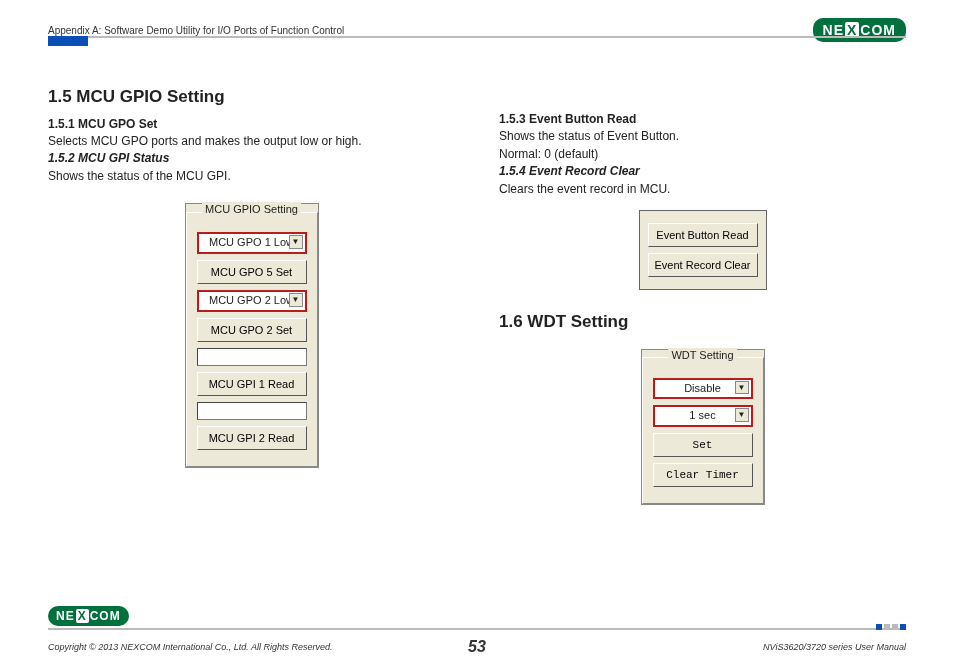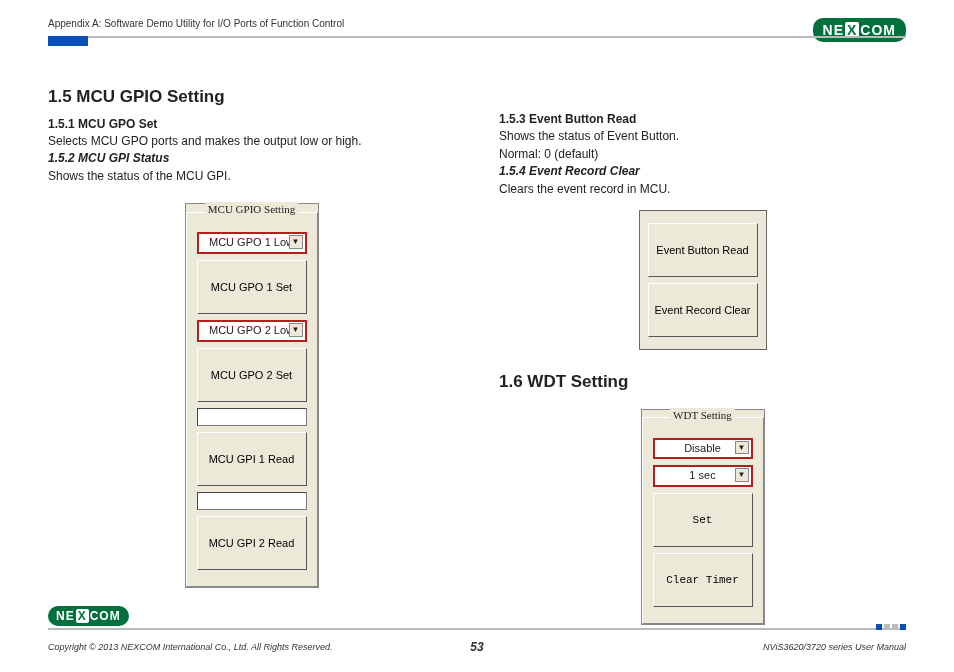--- a/index.html
+++ b/index.html
@@ -11,21 +11,21 @@
     position: relative;
     color: #222;
   }
   .page-header {
     position: absolute;
     top: 18px;
     left: 48px;
     right: 48px;
     display: flex;
     justify-content: space-between;
-    align-items: flex-start;
+    align-items: center;
     font-size: 10px;
     color: #333;
   }
   .header-rule {
     position: absolute;
     top: 36px;
     left: 48px;
     right: 48px;
     height: 2px;
     background: #bbb;
@@ -101,27 +101,26 @@
     margin: 0;
     padding: 6px 10px 10px;
     position: relative;
   }
   .win-legend {
     position: relative;
     top: -2px;
     background: #ece9d8;
     padding: 0 3px;
     font-size: 11px;
-    font-family: Liberation Serif, serif;
   }
   .win-button {
     display: block;
     width: 110px;
     margin: 6px auto;
-    padding: 20px 4px;
+    padding: 5px 4px;
     background: #ece9d8;
     border: 1px solid #555;
     border-top-color:#fff;
     border-left-color:#fff;
     font-family: inherit;
     font-size: 11px;
     text-align: center;
     cursor: pointer;
   }
   .win-button.narrow { width: 100px; font-family: Liberation Mono, monospace; }
@@ -178,21 +177,21 @@
   }
   .page-footer {
     position:absolute;
     bottom:20px; left:48px; right:48px;
     display:flex; justify-content:space-between;
     font-size:9px; color:#333;
     align-items:center;
     font-style:italic;
   }
   .page-number{
-    font-size:12px; font-weight:bold;
+    font-size:16px; font-weight:bold;
     position:absolute; left:50%; transform:translateX(-50%);
   }
   .footer-logo .logo{ font-size:12px; padding:3px 8px;}
 </style>
 </head>
 <body>
 
 <div class="page-header">
   <span>Appendix A: Software Demo Utility for I/O Ports of Function Control</span>
   <span class="logo">
@@ -211,21 +210,21 @@
     <h2>1.5.1  MCU GPO Set</h2>
     <div>Selects MCU GPO ports and makes the output low or high.</div>
     <h2 class="section-gap">1.5.2  MCU GPI Status</h2>
     <div>Shows the status of the MCU GPI.</div>
 
     <div class="gpio-panel-wrap">
       <div class="win-panel">
         <fieldset class="win-fieldset">
           <legend class="win-legend">MCU GPIO Setting</legend>
           <div class="win-select">MCU GPO 1 Low</div>
-          <button class="win-button">MCU GPO 1 Set</button>
+          <button class="win-button">MCU GPO 5 Set</button>
           <div class="win-select">MCU GPO 2 Low</div>
           <button class="win-button">MCU GPO 2 Set</button>
           <div class="win-input"></div>
           <button class="win-button">MCU GPI 1 Read</button>
           <div class="win-input"></div>
           <button class="win-button">MCU GPI 2 Read</button>
         </fieldset>
       </div>
     </div>
   </div>

